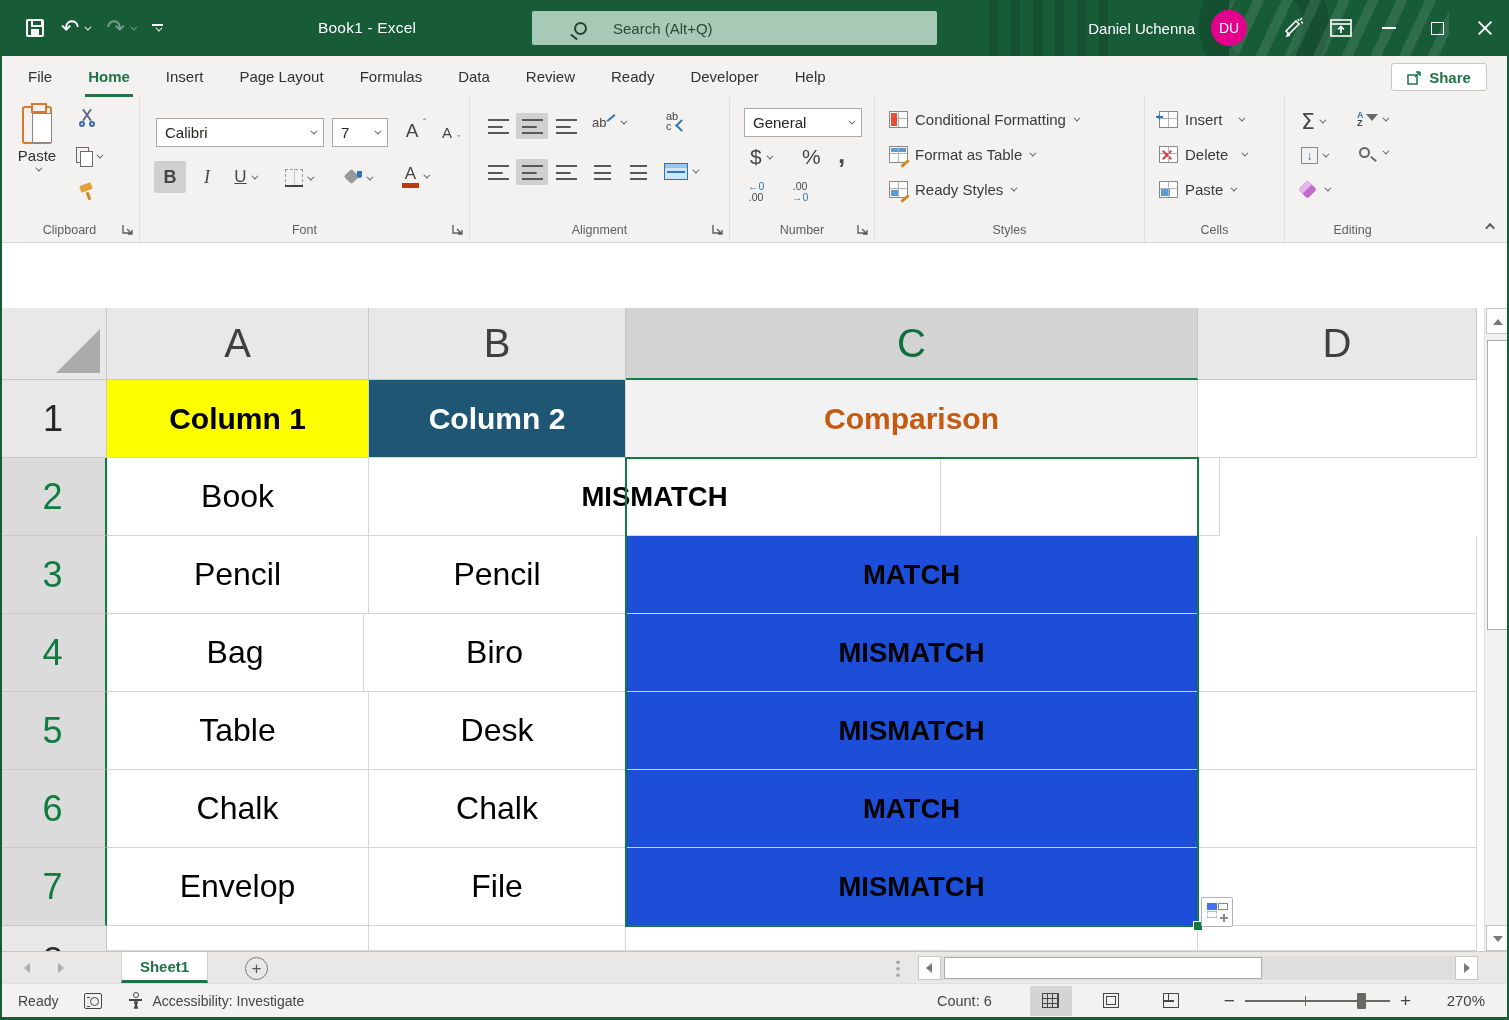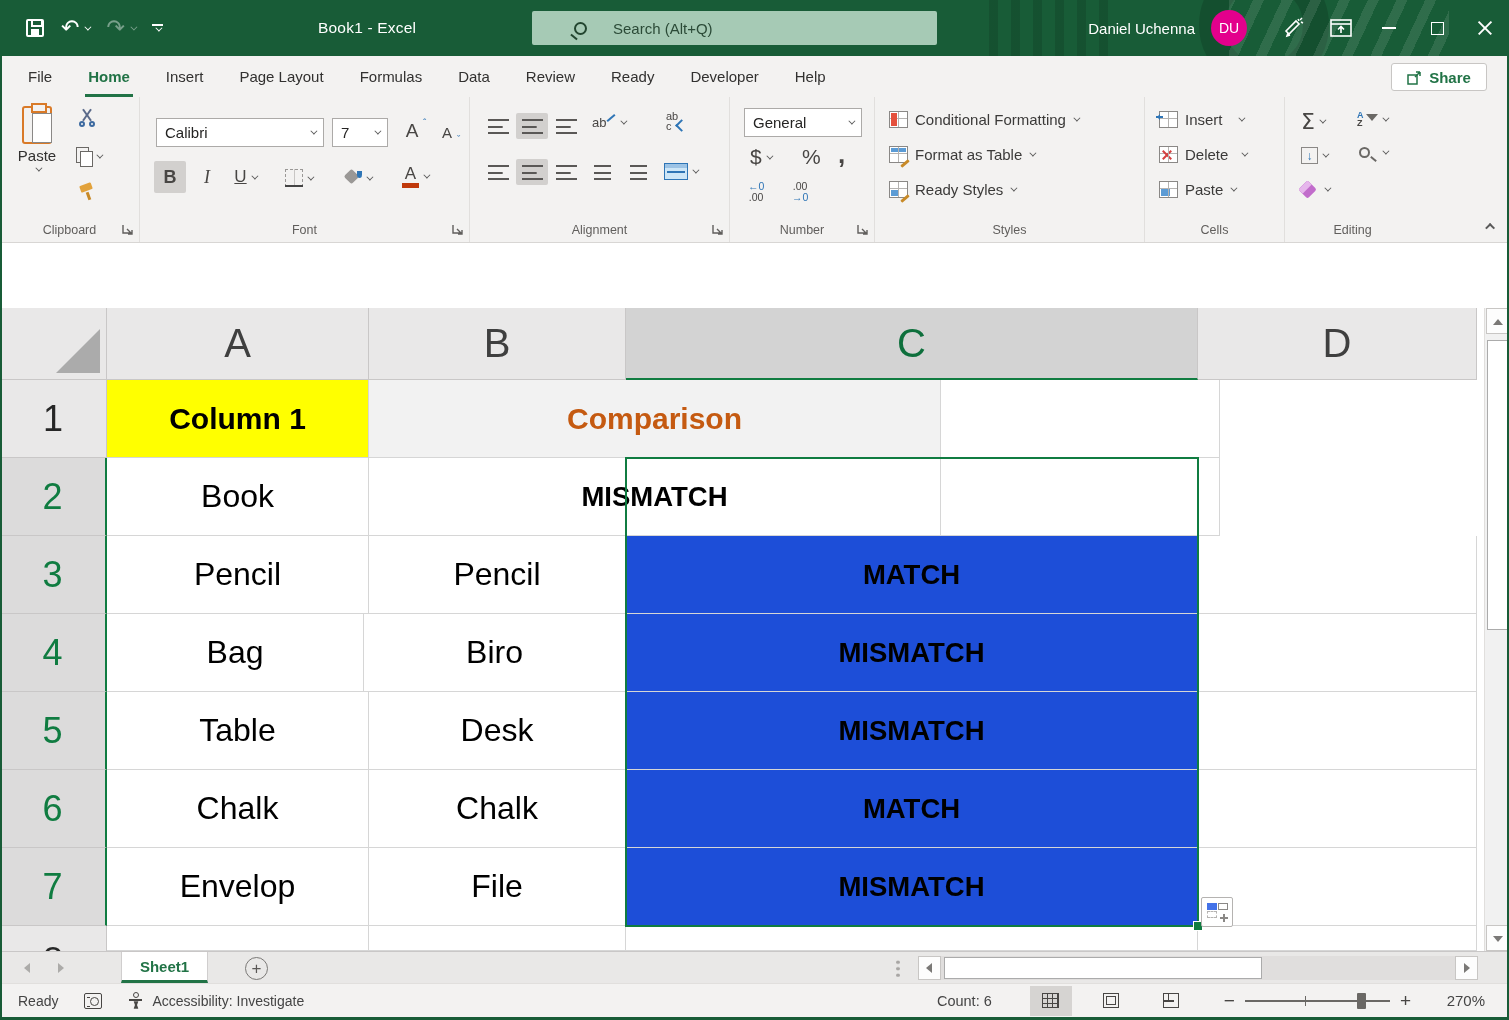--- a/index.html
+++ b/index.html
@@ -581,20 +581,21 @@
         </div>
       <div class="colhead cA">A</div>
       <div class="colhead cB">B</div>
       <div class="colhead cC selhd">C</div>
       <div class="colhead cD">D</div>
     </div>
 
     <div class="grow" style="top:84px">
       <div class="rowhead">1</div>
       <div class="cell cA hdrcell bg-yellow">Column 1</div>
+      <div class="cell cB hdrcell bg-blue">Column 2</div>
       <div class="cell cC hdrcell bg-compare">Comparison</div>
       <div class="cell cD"></div>
     </div>
     <div class="grow selr" style="top:162px">
       <div class="rowhead">2</div>
       <div class="cell cA">Book</div>
       <div class="cell cC cbold">MISMATCH</div>
       <div class="cell cD"></div>
     </div>
     <div class="grow selr" style="top:240px">

